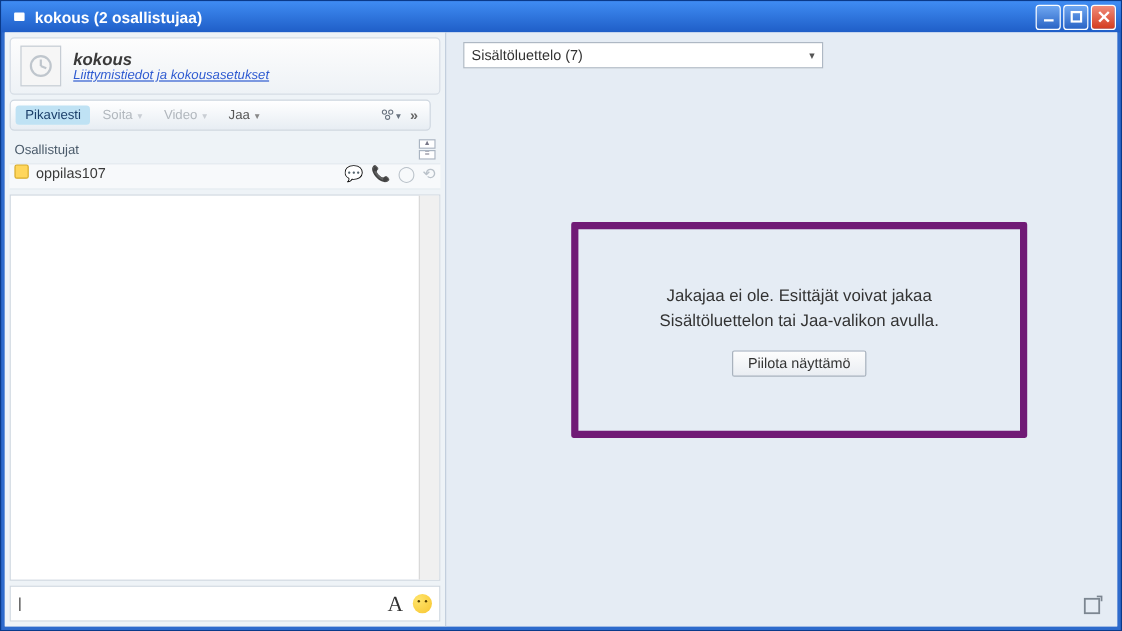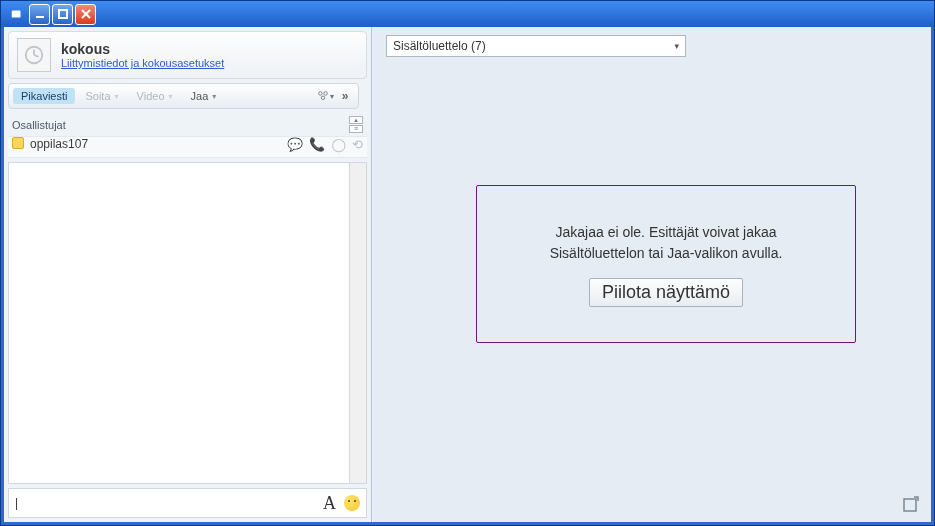--- a/index.html
+++ b/index.html
@@ -12,21 +12,21 @@
   .win-btns { display: flex; gap: 2px; }
   .win-btn { width: 21px; height: 21px; border: 1px solid #fff; border-radius: 3px; display:flex;align-items:center;justify-content:center; background: linear-gradient(to bottom,#6fa7f1,#2a64c5); cursor:pointer;}
   .win-btn.close { background: linear-gradient(to bottom,#f08b7a,#d43c1e); border-color:#fff;}
   .win-btn svg { width:10px; height:10px; stroke:#fff; stroke-width:2; fill:none; }
   .content { flex:1; background: #d9e5f2; margin: 0 3px 3px 3px; display:flex; }
   
   .left { width: 368px; display:flex; flex-direction:column; background:#eef3f7; border-right:1px solid #b8c6d6;}
   .left-header { background: linear-gradient(to bottom,#fdfdfd,#eef2f6); border:1px solid #d6dde5; border-radius:4px; margin:4px 4px 0 4px; padding:6px 8px; display:flex; align-items:center; gap:10px;}
   .avatar { width:34px; height:34px; border:1px solid #c6cdd5; background:#f6f6f6; display:flex;align-items:center;justify-content:center; color:#cfcfcf;}
   .avatar svg{width:22px;height:22px; stroke:#bfc6cd; fill:none; stroke-width:2;}
-  .conv-title { display:flex; flex-direction:column; }
+  .conv-title { display:flex; flex-direction:column;font-style:italic; }
   .conv-name { font-size:14px; font-weight:bold; color:#3a3a3a;}
   .conv-link { font-size:11px; color:#2f5bd1; text-decoration:underline; cursor:pointer;}
   .toolbar { margin:4px 12px 0 4px; background:linear-gradient(to bottom,#fff,#e7edf3); border:1px solid #cfd7e0; border-radius:4px; height:26px; display:flex; align-items:center; padding:0 4px; font-size:11px; color:#555; gap:2px;}
   .tab { padding:2px 8px; border-radius:3px; cursor:pointer; display:flex; align-items:center; gap:4px;}
   .tab.active { background:#bfe2f4; color:#1b3f6a;}
   .tab.disabled { color:#b1b7bd; cursor:default;}
   .tab .chev { font-size:8px; color:#888;}
   .tab.disabled .chev{color:#c9ced4;}
   .toolbar-spacer{flex:1;}
   .tool-icon{width:18px;height:18px;display:flex;align-items:center;justify-content:center;cursor:pointer;color:#666;}
@@ -45,38 +45,39 @@
   .input-row .btn-a{font-family:"Times New Roman",serif;font-size:18px;color:#333;margin-right:8px;cursor:pointer;}
   .input-row .btn-emoji{width:16px;height:16px;border-radius:50%;background:radial-gradient(circle at 30% 30%,#ffe46b,#f7c52f);position:relative;cursor:pointer;}
   .input-row .btn-emoji::before,.input-row .btn-emoji::after{content:"";position:absolute;width:2px;height:2px;background:#5a4200;border-radius:50%;top:5px;}
   .input-row .btn-emoji::before{left:4px;} .input-row .btn-emoji::after{right:4px;}
   
   .right{flex:1;background:#e5ecf4;display:flex;flex-direction:column;padding:8px 14px 10px 14px;}
   .share-status{font-size:12px;color:#3c3c3c;margin-bottom:6px;}
   .content-select{width:300px;height:22px;background:#fff;border:1px solid #aeb8c4;display:flex;align-items:center;padding:0 6px;font-size:12px;color:#333;cursor:pointer;justify-content:space-between;}
   .content-select .chev{font-size:9px;color:#555;}
   .stage{flex:1;position:relative;margin-top:8px;}
-  .placeholder{position:absolute;left:90px;top:120px;width:380px;height:158px;border:1px solid #701a75;background:#e5ecf4;display:flex;flex-direction:column;align-items:center;justify-content:center;border-radius:2px;}
+  .placeholder{position:absolute;left:90px;top:120px;width:380px;height:180px;border:6px solid #701a75;background:#e5ecf4;display:flex;flex-direction:column;align-items:center;justify-content:center;border-radius:2px;}
   .placeholder-text{text-align:center;font-size:14px;color:#333;line-height:1.5;margin-bottom:14px;padding:0 20px;}
-  .hide-stage-btn{font-size:18px;color:#333;background:linear-gradient(to bottom,#fdfdfd,#e9edf2);border:1px solid #a9b2bd;padding:3px 12px;cursor:pointer;border-radius:2px;}
+  .hide-stage-btn{font-size:12px;color:#333;background:linear-gradient(to bottom,#fdfdfd,#e9edf2);border:1px solid #a9b2bd;padding:3px 12px;cursor:pointer;border-radius:2px;}
   .fullscreen-icon{position:absolute;right:-2px;bottom:-2px;width:18px;height:18px;cursor:pointer;}
   .fullscreen-icon svg{stroke:#7c8691;stroke-width:1.5;fill:none;}
 </style>
 </head>
 <body>
 
 <div class="window">
 
   <div class="titlebar">
     <span class="title-icon">
       <svg viewBox="0 0 16 16">
           <rect x="2" y="4" width="10" height="8" rx="1"></rect>
           <circle cx="5" cy="6" r="1"></circle>
         </svg>
     </span>
+    <span class="titlebar-text">kokous (2 osallistujaa)</span>
     <div class="win-btns">
       <div class="win-btn">
           <svg viewBox="0 0 10 10">
             <line x1="1" y1="8" x2="9" y2="8"></line>
           </svg>
         </div>
       <div class="win-btn">
           <svg viewBox="0 0 10 10">
             <rect x="1" y="1" width="8" height="8"></rect>
           </svg>

